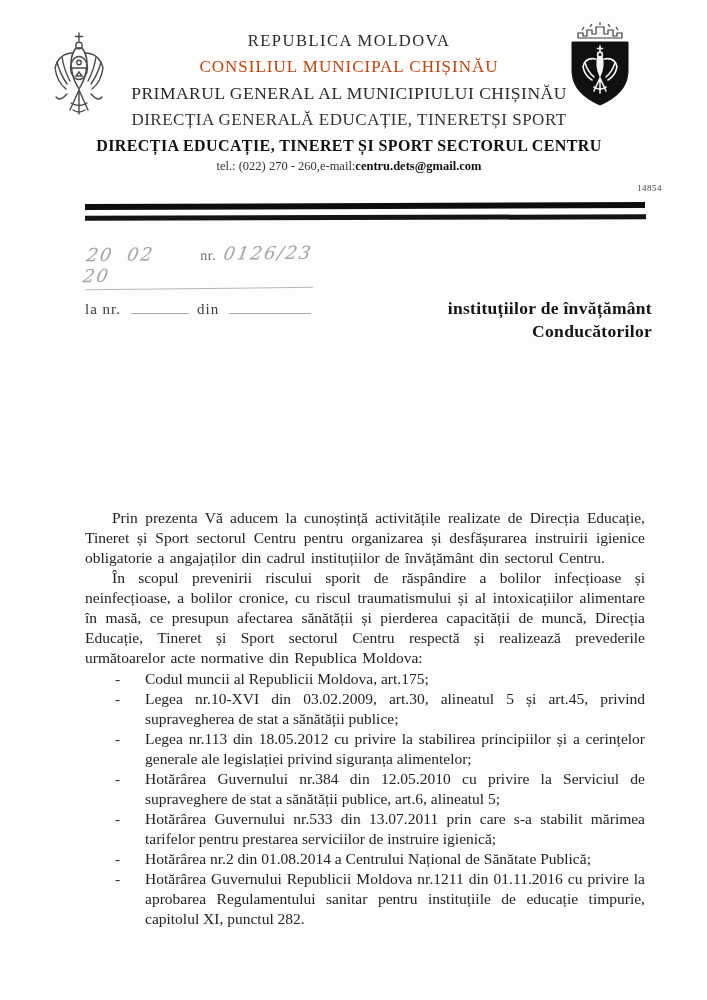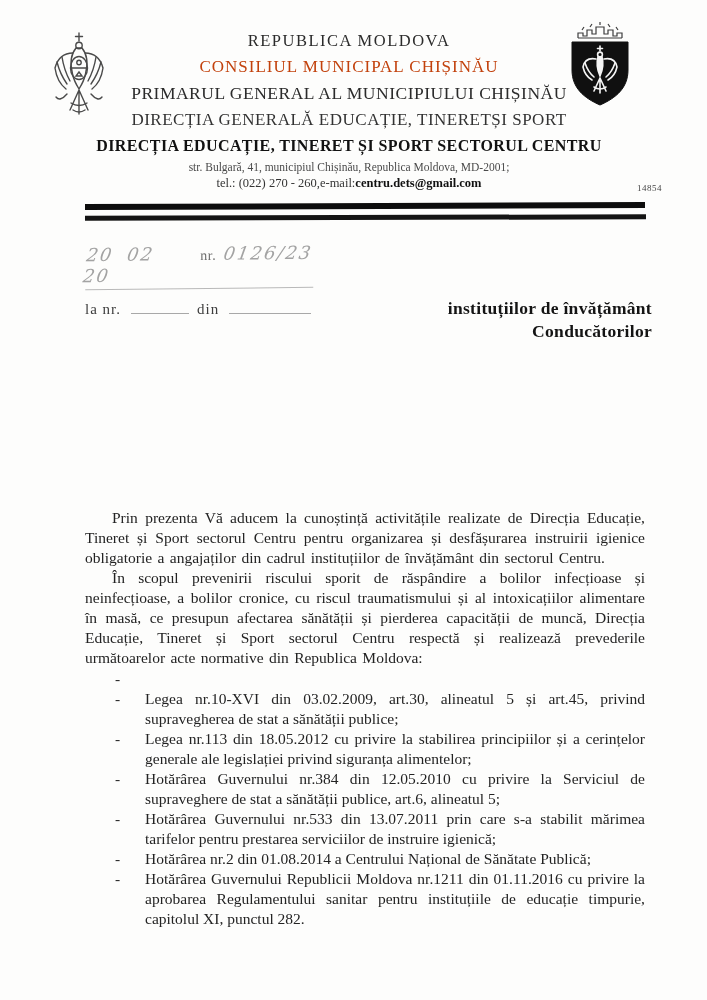--- a/index.html
+++ b/index.html
@@ -99,21 +99,20 @@
       <path d="M34 65 Q40 69 46 65"></path>
     </g>
   </svg>
 
   <div class="header">
     <div class="h-line1">REPUBLICA MOLDOVA</div>
     <div class="h-line2">CONSILIUL MUNICIPAL CHIȘINĂU</div>
     <div class="h-line3">PRIMARUL GENERAL AL MUNICIPIULUI CHIȘINĂU</div>
     <div class="h-line4">DIRECȚIA GENERALĂ EDUCAȚIE, TINERETȘI SPORT</div>
     <div class="h-line5">DIRECȚIA EDUCAȚIE, TINERET ȘI SPORT SECTORUL CENTRU</div>
-    <div class="h-addr">str. Bulgară, 41,  municipiul Chișinău, Republica Moldova, MD-2001;</div>
     <div class="h-tel"><span>tel.: (022) 270 - 260,e-mail:</span><b>centru.dets@gmail.com</b></div>
   </div>
 
   <div class="reg-num">14854</div>
 
   <div class="rule1"></div>
   <div class="rule2"></div>
 
   <div class="ref">
     <div class="hw-row">
@@ -132,20 +131,21 @@
   </div>
 
 
   <div class="body-block">
     <p>Prin prezenta Vă aducem la cunoștință activitățile realizate de Direcția Educație, Tineret și Sport sectorul Centru pentru organizarea și desfășurarea instruirii igienice obligatorie a angajaților din cadrul instituțiilor de învățământ din sectorul Centru.</p>
     <p>În scopul prevenirii riscului sporit de răspândire a bolilor infecțioase și neinfecțioase, a bolilor cronice, cu riscul traumatismului și al intoxicațiilor alimentare în masă, ce presupun afectarea sănătății și pierderea capacității de muncă, Direcția Educație, Tineret și Sport sectorul Centru respectă și realizează prevederile următoarelor acte normative din Republica Moldova:</p>
 
     <div class="list">
       <div class="list-item">
         <span class="marker">-</span>
+        <span class="li-text">Codul muncii al Republicii Moldova, art.175;</span>
       </div>
       <div class="list-item">
         <span class="marker">-</span>
         <span class="li-text">Legea nr.10-XVI din 03.02.2009, art.30, alineatul 5 și art.45, privind supravegherea de stat a sănătății publice;</span>
       </div>
       <div class="list-item">
         <span class="marker">-</span>
         <span class="li-text">Legea nr.113 din 18.05.2012 cu privire la stabilirea principiilor și a cerințelor generale ale legislației privind siguranța alimentelor;</span>
       </div>
       <div class="list-item">

